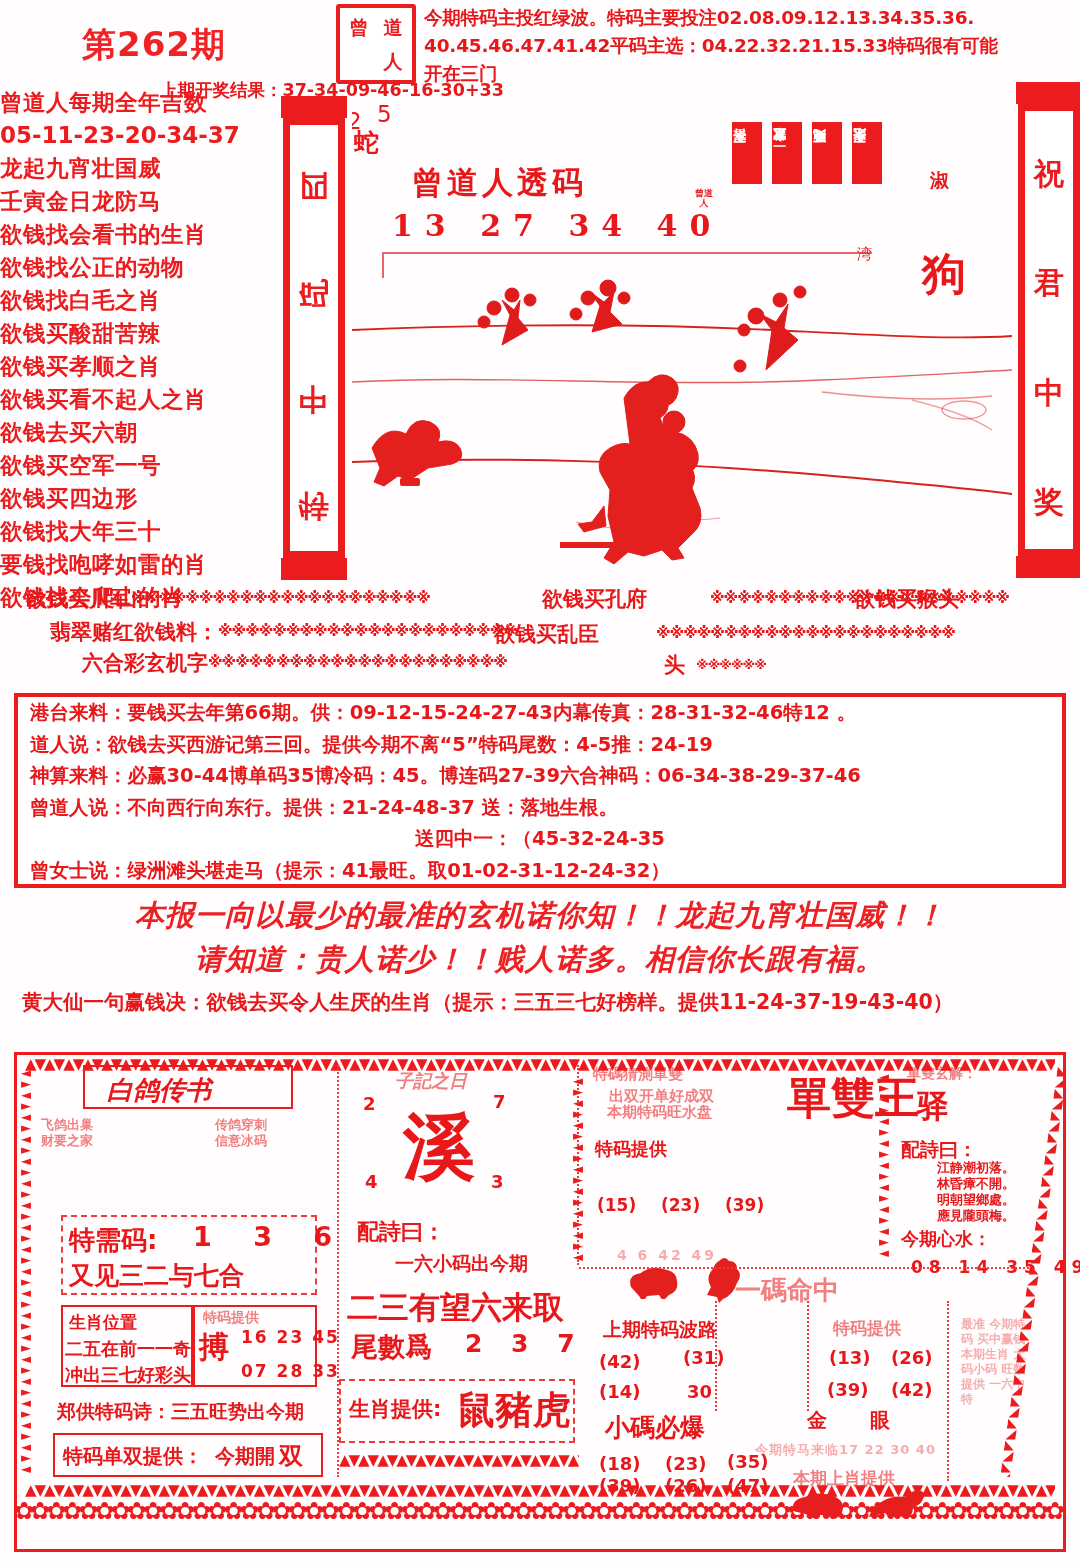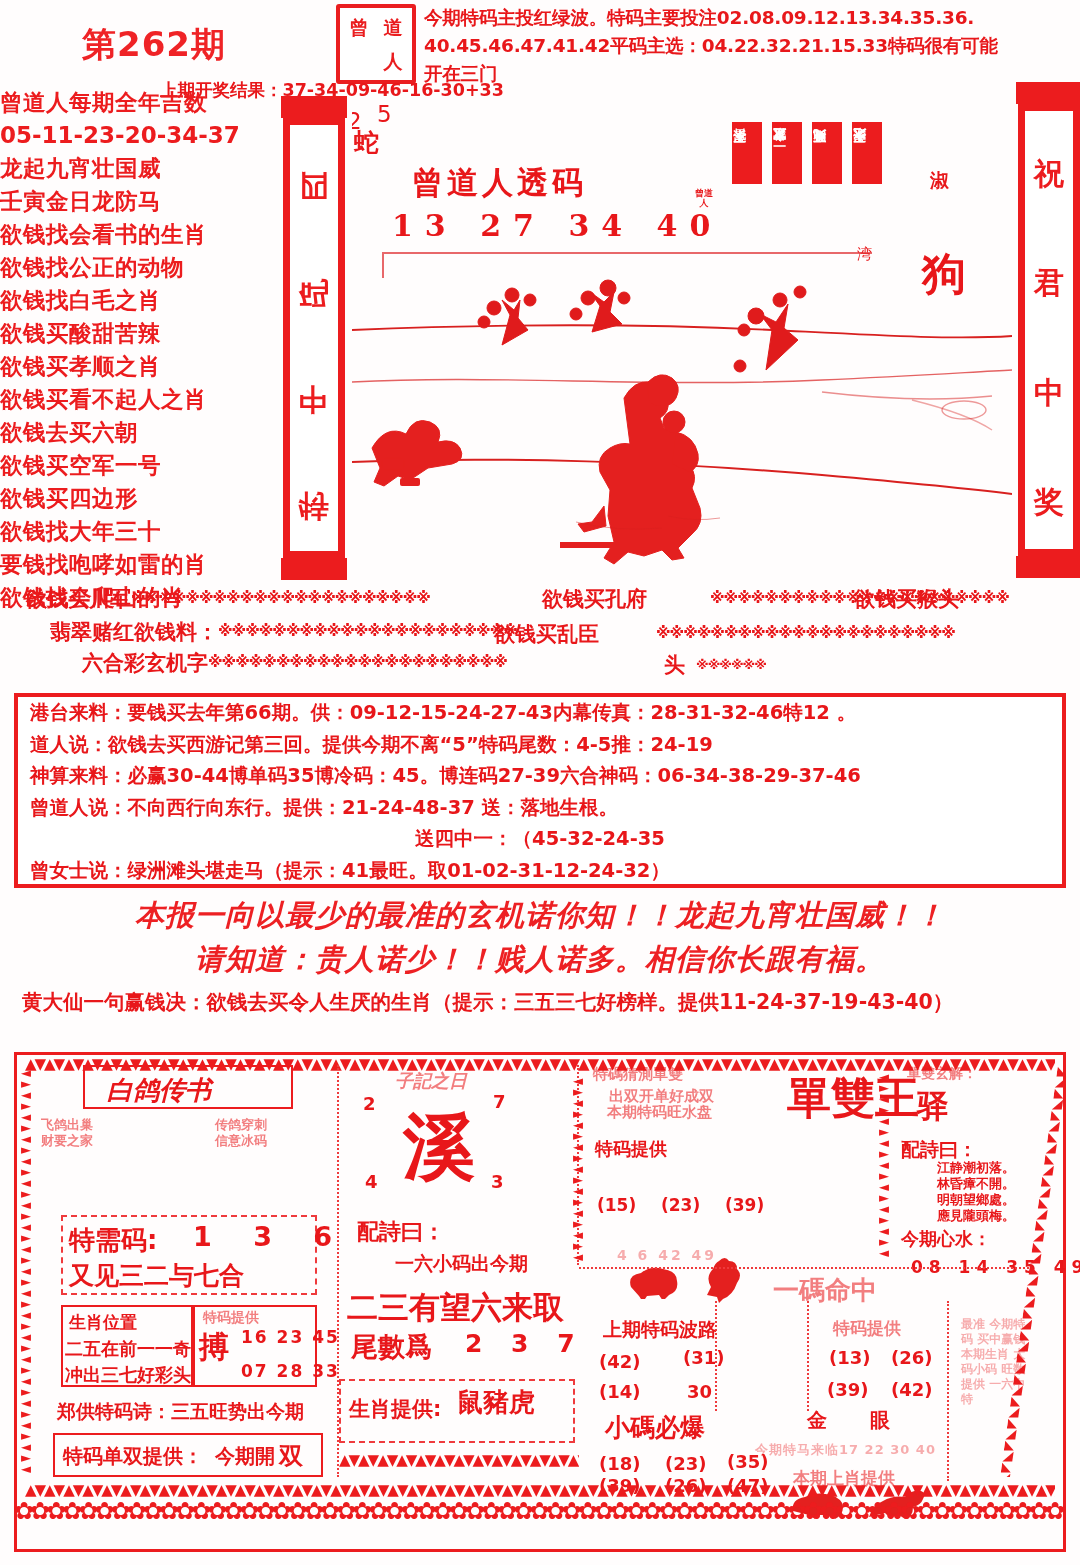--- a/index.html
+++ b/index.html
@@ -335,21 +335,21 @@
 
     <div class="bl" style="left:340px;top:162px;font-size:22px;">配詩曰：</div>
     <div class="bl" style="left:378px;top:196px;font-size:19px;">一六小码出今期</div>
 
     <div class="bl" style="left:330px;top:232px;font-size:31px;">二三有望六来取</div>
     <div class="bl" style="left:334px;top:274px;font-size:27px;font-family:'DejaVu Serif',serif;">尾數爲</div>
     <div class="bl" style="left:448px;top:274px;font-size:25px;letter-spacing:10px;">2 3 7</div>
 
     <div class="dashframe" style="left:322px;top:324px;width:236px;height:64px;"></div>
     <div class="bl" style="left:332px;top:340px;font-size:21px;">生肖提供:</div>
-    <div class="bl" style="left:440px;top:330px;font-size:26px;font-family:'DejaVu Serif',serif;">鼠豬虎</div>
+    <div class="bl" style="left:440px;top:330px;font-size:38px;font-family:'DejaVu Serif',serif;">鼠豬虎</div>
 
     <div class="ziggy" style="left:322px;top:398px;width:240px;">▲▼▲▼▲▼▲▼▲▼▲▼▲▼▲▼▲▼▲▼▲▼▲▼▲▼▲▼▲▼▲▼</div>
   </div>
 
   <div class="vsep" style="left:560px;top:10px;height:200px;"></div>
 
   <div>
     <div class="bl faint" style="left:576px;top:10px;font-size:15px;">特碼猜測單雙</div>
     <div class="bl faint" style="left:592px;top:32px;font-size:15px;">出双开单好成双</div>
     <div class="bl faint" style="left:590px;top:48px;font-size:15px;">本期特码旺水盘</div>
@@ -386,21 +386,21 @@
     <div class="bl" style="left:894px;top:202px;font-size:17px;letter-spacing:6px;">08 14 35 49</div>
 
     <div class="zigv" style="left:1012px;top:10px;height:412px;transform:skewX(-8deg);">
       ◣◢◣◢◣◢◣◢◣◢◣◢◣◢◣◢◣◢◣◢◣◢◣◢◣◢◣◢◣◢◣◢◣◢◣◢◣◢◣◢◣◢
     </div>
   </div>
 
   <div class="hsep" style="left:562px;top:212px;width:450px;"></div>
 
   <div>
-    <div class="bl faint" style="left:756px;top:218px;font-size:26px;font-family:Liberation Sans, sans-serif;">一碼命中</div>
+    <div class="bl faint" style="left:718px;top:218px;font-size:26px;font-family:Liberation Sans, sans-serif;">一碼命中</div>
 
     <div class="bl" style="left:586px;top:262px;font-size:19px;">上期特码波路</div>
     <div class="bl" style="left:582px;top:296px;font-size:18px;">(<span>42</span>)</div>
     <div class="bl" style="left:666px;top:292px;font-size:18px;">(<span>31</span>)</div>
     <div class="bl" style="left:582px;top:326px;font-size:18px;">(<span>14</span>)</div>
     <div class="bl" style="left:670px;top:326px;font-size:18px;">30</div>
 
     <div class="bl" style="left:588px;top:356px;font-size:25px;">小碼必爆</div>
     <div class="bl" style="left:582px;top:398px;font-size:18px;">(<span>18</span>)</div>
     <div class="bl" style="left:648px;top:398px;font-size:18px;">(<span>23</span>)</div>

